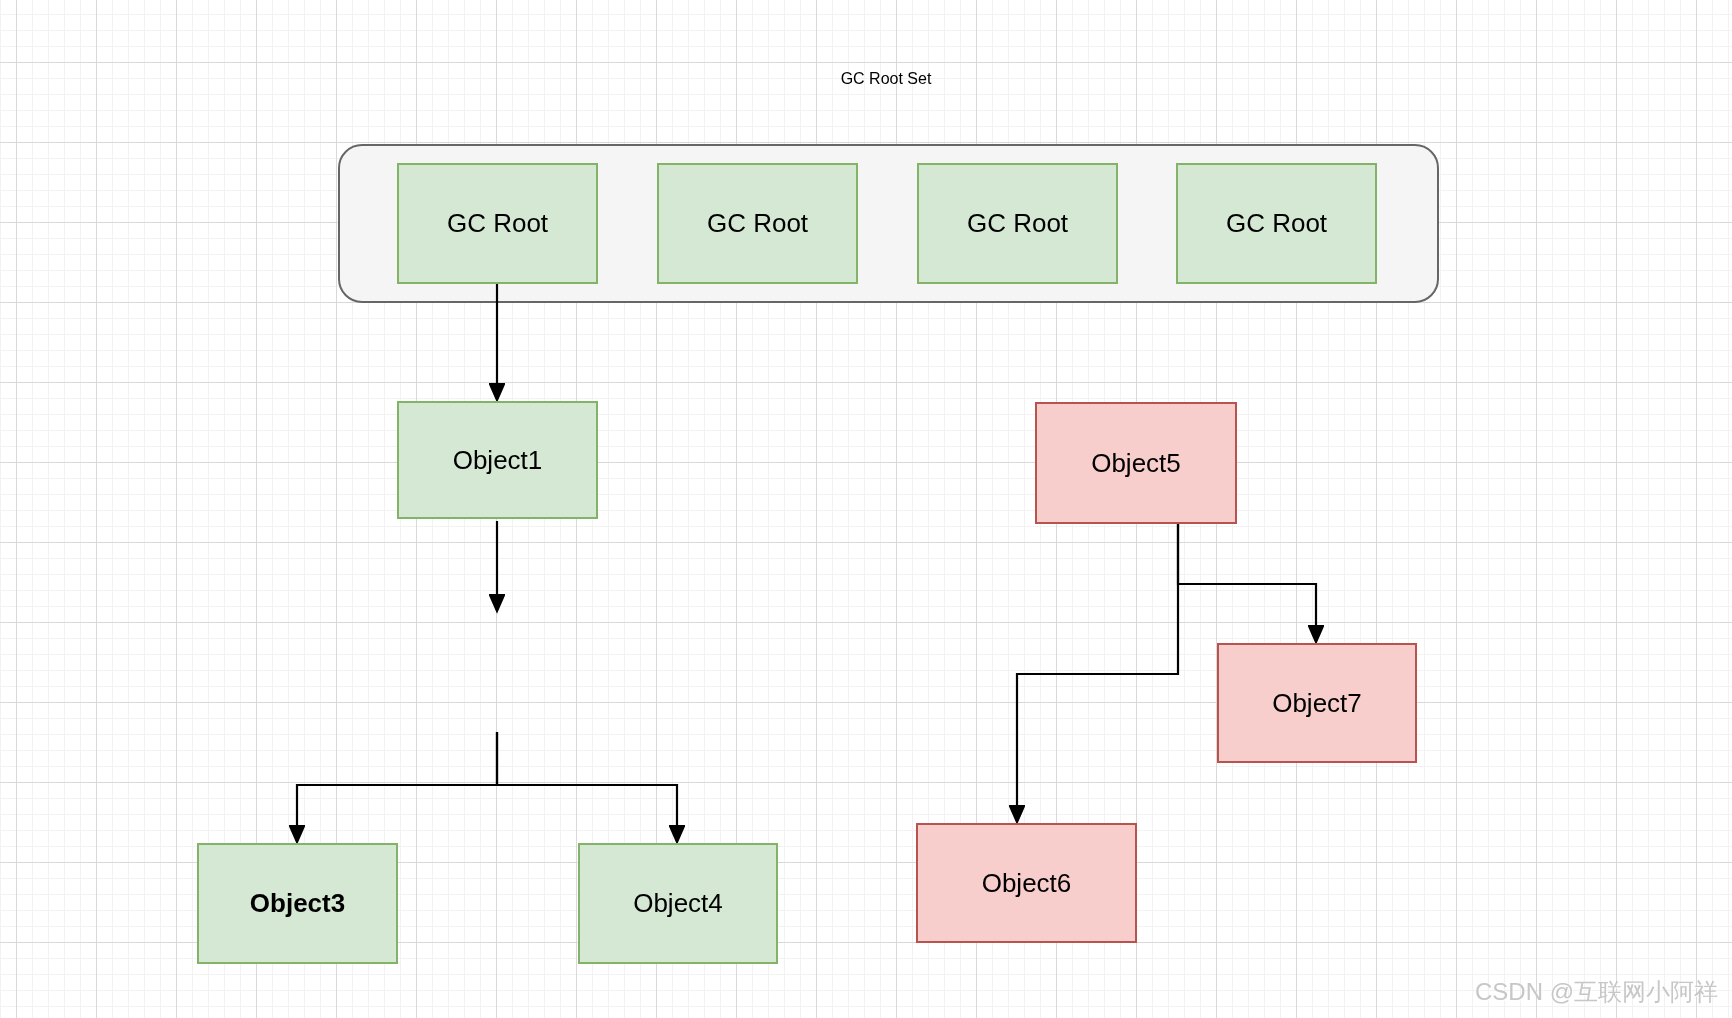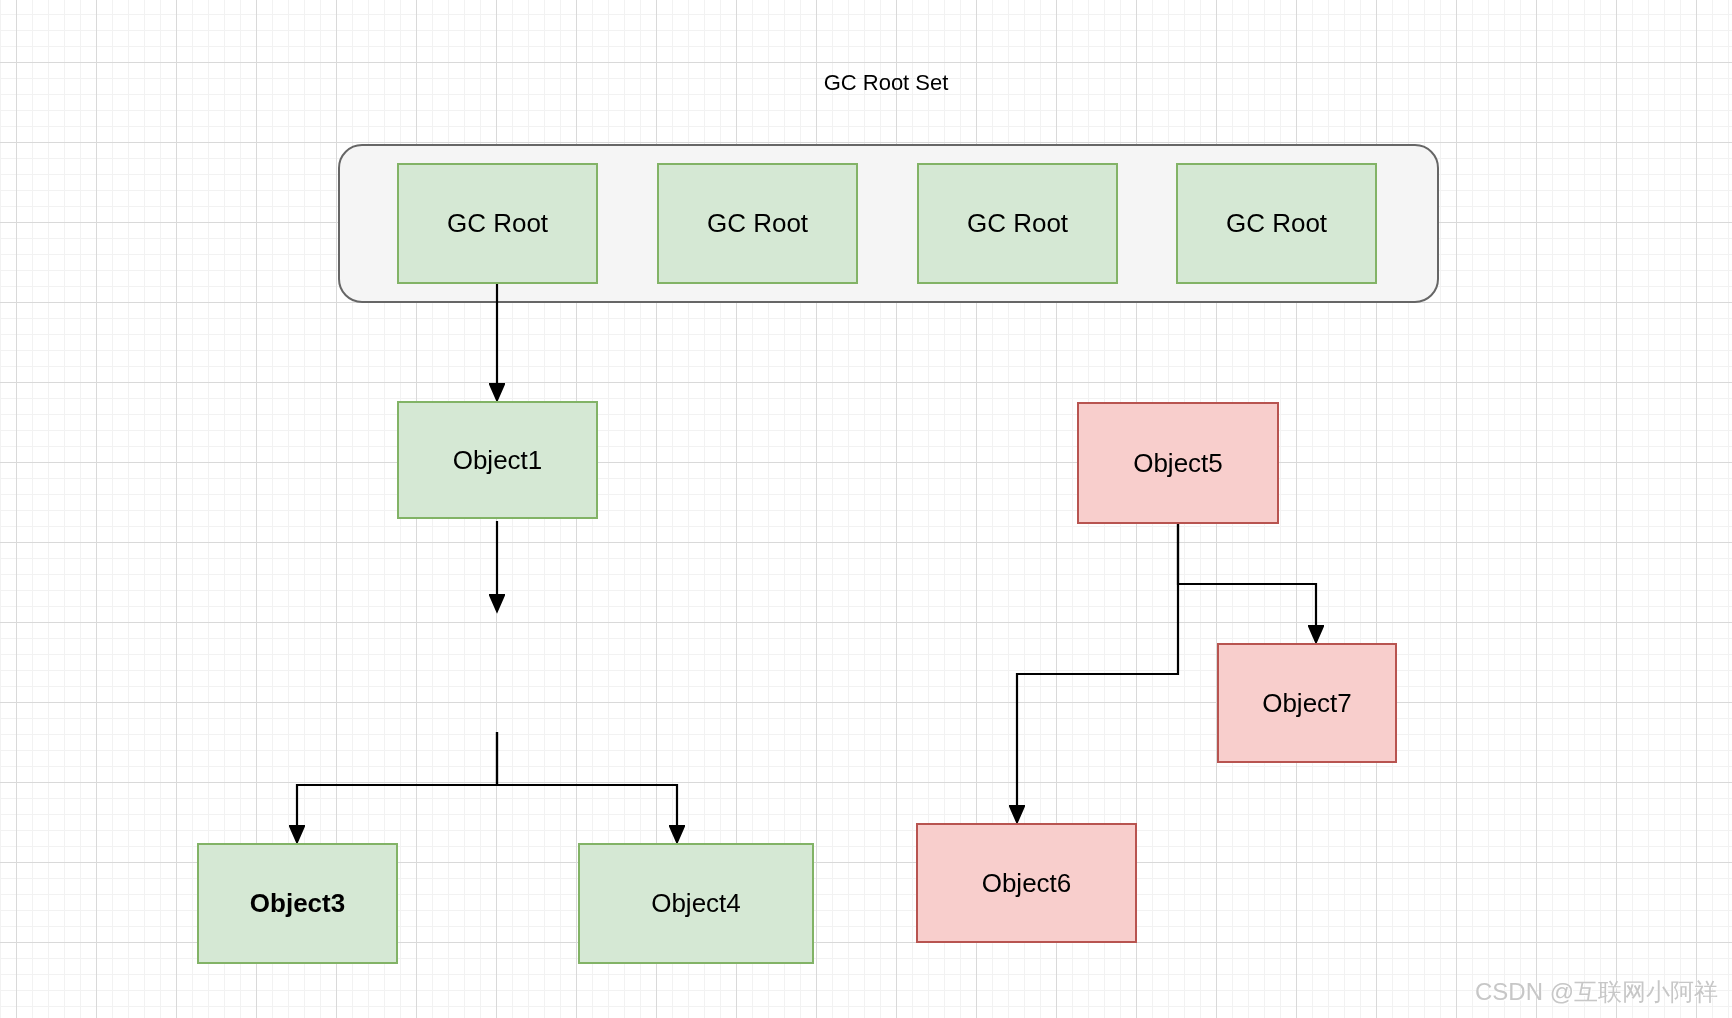--- a/index.html
+++ b/index.html
@@ -19,21 +19,21 @@
       linear-gradient(to right, #f2f2f2 1px, transparent 1px),
       linear-gradient(to bottom, #f2f2f2 1px, transparent 1px);
     background-size: 80px 80px, 80px 80px, 16px 16px, 16px 16px;
     background-position: 16px 62px, 16px 62px, 0px 14px, 0px 14px;
   }
   .diagram-title {
     position: absolute;
     left: 886px;
     top: 70px;
     transform: translateX(-50%);
-    font-size: 22px;
+    font-size: 16px;
     color: #000000;
     white-space: nowrap;
   }
   .root-container {
     position: absolute;
     left: 338px;
     top: 144px;
     width: 1101px;
     height: 159px;
     box-sizing: border-box;
@@ -106,21 +106,21 @@
     <path d="M1178,524 L1178,674 L1017,674 L1017,821" marker-end="url(#arrow)"></path>
   </svg>
 
   <div class="box green" style="left:397px; top:163px; width:201px; height:121px;">GC Root</div>
   <div class="box green" style="left:657px; top:163px; width:201px; height:121px;">GC Root</div>
   <div class="box green" style="left:917px; top:163px; width:201px; height:121px;">GC Root</div>
   <div class="box green" style="left:1176px; top:163px; width:201px; height:121px;">GC Root</div>
 
   <div class="box green" style="left:397px; top:401px; width:201px; height:118px;">Object1</div>
   <div class="box green" style="left:197px; top:843px; width:201px; height:121px;font-weight:bold;">Object3</div>
-  <div class="box green" style="left:578px; top:843px; width:236px; height:121px;">Object4</div>
+  <div class="box green" style="left:578px; top:843px; width:200px; height:121px;">Object4</div>
 
-  <div class="box pink" style="left:1077px; top:402px; width:202px; height:122px;">Object5</div>
+  <div class="box pink" style="left:1035px; top:402px; width:202px; height:122px;">Object5</div>
   <div class="box pink" style="left:916px; top:823px; width:221px; height:120px;">Object6</div>
-  <div class="box pink" style="left:1217px; top:643px; width:180px; height:120px;">Object7</div>
+  <div class="box pink" style="left:1217px; top:643px; width:200px; height:120px;">Object7</div>
 
   <div class="watermark">CSDN @互联网小阿祥</div>
 
 </div>
 
 </body></html>

